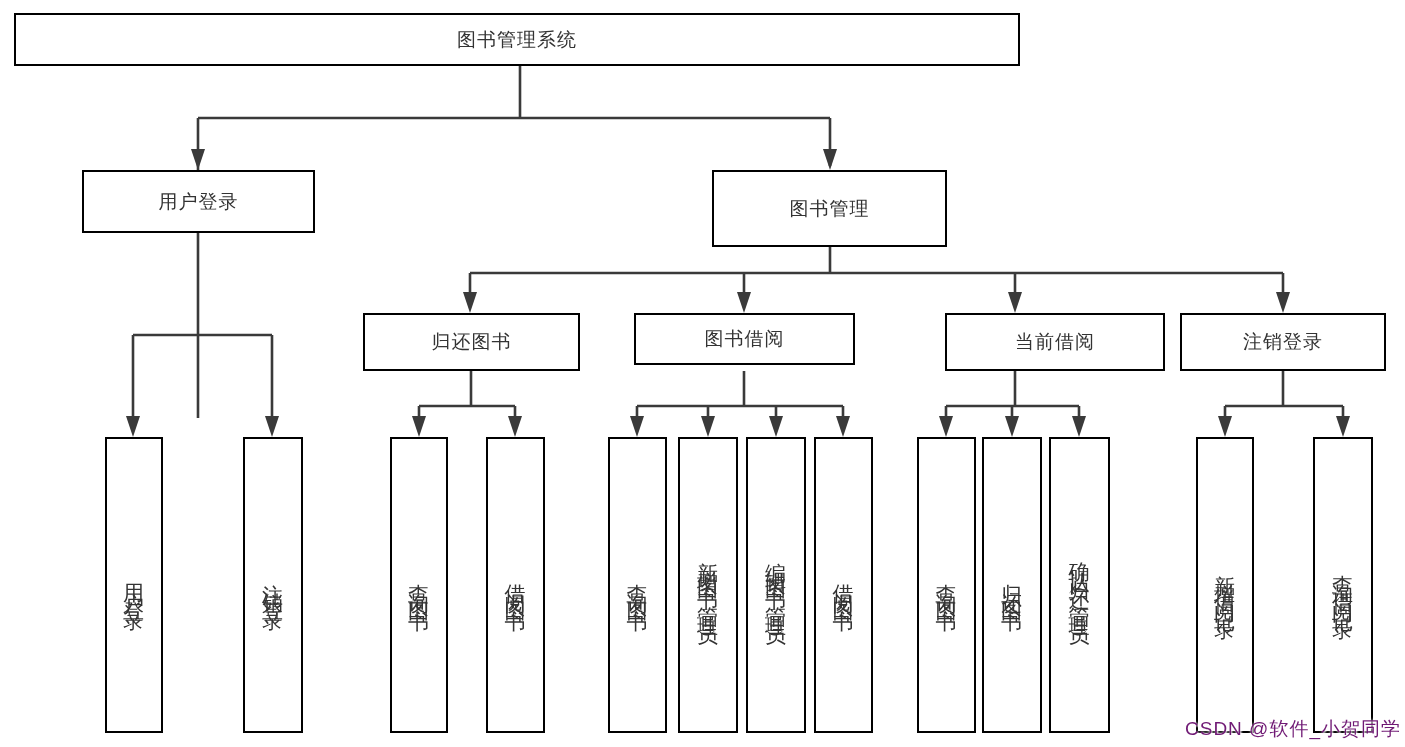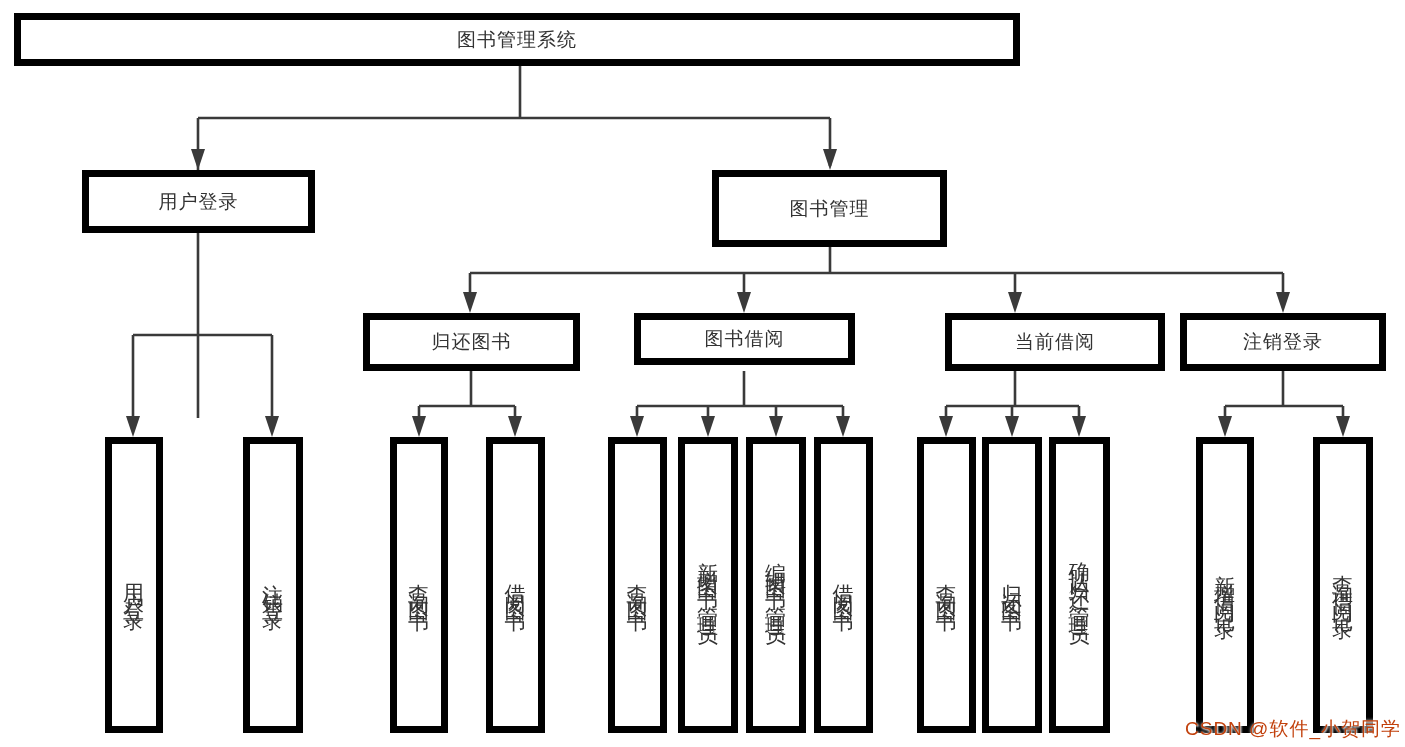--- a/index.html
+++ b/index.html
@@ -13,21 +13,21 @@
   }
   #wires {
     position: absolute;
     left: 0; top: 0;
     width: 1405px; height: 747px;
     pointer-events: none;
   }
   .box {
     position: absolute;
     box-sizing: border-box;
-    border: 7px solid #000000;
+    border: 2px solid #000000;
     background: #ffffff;
     display: flex;
     align-items: center;
     justify-content: center;
     color: #333333;
   }
   .hlabel {
     font-size: 19px;
     letter-spacing: 1px;
     color: #333333;
@@ -61,21 +61,21 @@
   .n-lf-8  { left: 917px;  width: 59px; }
   .n-lf-9  { left: 982px;  width: 60px; }
   .n-lf-10 { left: 1049px; width: 61px; }
   .n-lf-11 { left: 1196px; width: 58px; }
   .n-lf-12 { left: 1313px; width: 60px; }
   #watermark {
     position: absolute;
     left: 1185px;
     top: 716px;
     font-size: 19px;
-    color: #c2410c;
+    color: #701a75;
     letter-spacing: 1px;
     white-space: nowrap;
     text-shadow: 0 0 3px #ffffff, 1px 1px 2px #ffffff;
   }
 </style>
 </head>
 <body>
 
 <div id="canvas">
 

